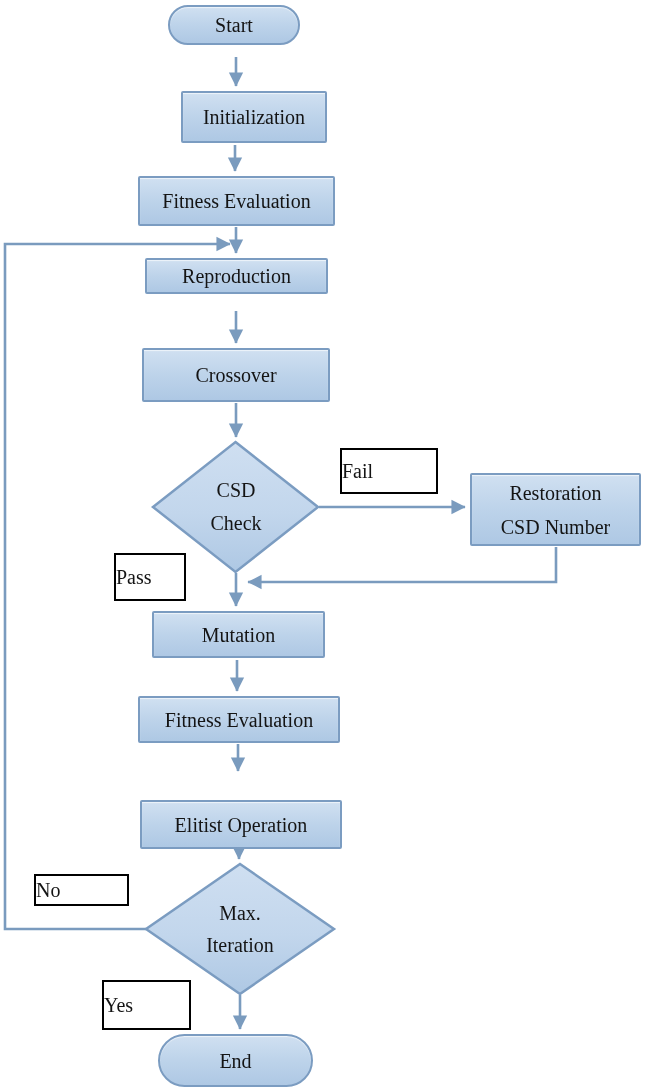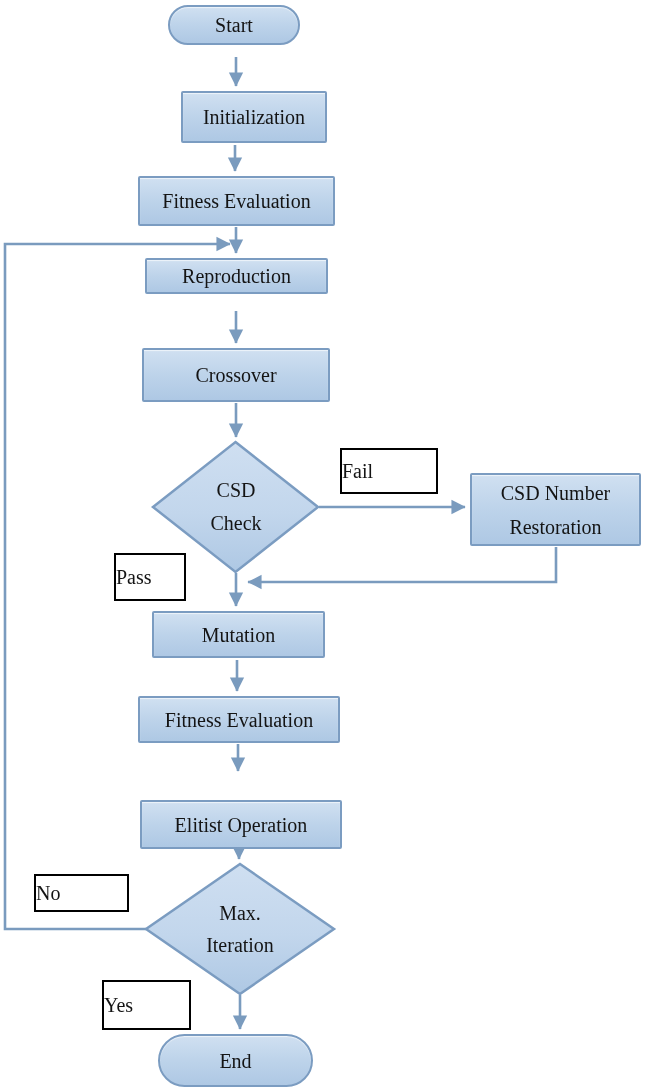--- a/index.html
+++ b/index.html
@@ -92,22 +92,22 @@
   <div class="node" style="left:142px; top:348px; width:188px; height:54px;">
     <span>Crossover</span>
   </div>
 
   <div class="diamond-text" style="left:156px; top:474px; width:160px;">
     <div>CSD</div>
     <div>Check</div>
   </div>
 
   <div class="node multiline" style="left:470px; top:473px; width:171px; height:73px;">
+    <div>Restoration</div>
     <div>CSD Number</div>
-    <div>Restoration</div>
   </div>
 
   <div class="node" style="left:152px; top:611px; width:173px; height:47px;align-items:center;">
     <span>Mutation</span>
   </div>
 
   <div class="node" style="left:138px; top:696px; width:202px; height:47px;">
     <span>Fitness Evaluation</span>
   </div>
 
@@ -125,21 +125,21 @@
   </div>
 
   <div class="edge-label" style="left:340px; top:448px; width:98px; height:46px;">
     <span>Fail</span>
   </div>
 
   <div class="edge-label" style="left:114px; top:553px; width:72px; height:48px;">
     <span>Pass</span>
   </div>
 
-  <div class="edge-label" style="left:34px; top:874px; width:95px; height:38px;">
+  <div class="edge-label" style="left:34px; top:874px; width:95px; height:32px;">
     <span>No</span>
   </div>
 
   <div class="edge-label" style="left:102px; top:980px; width:89px; height:50px;">
     <span>Yes</span>
   </div>
 
 </div>
 
 </body></html>

